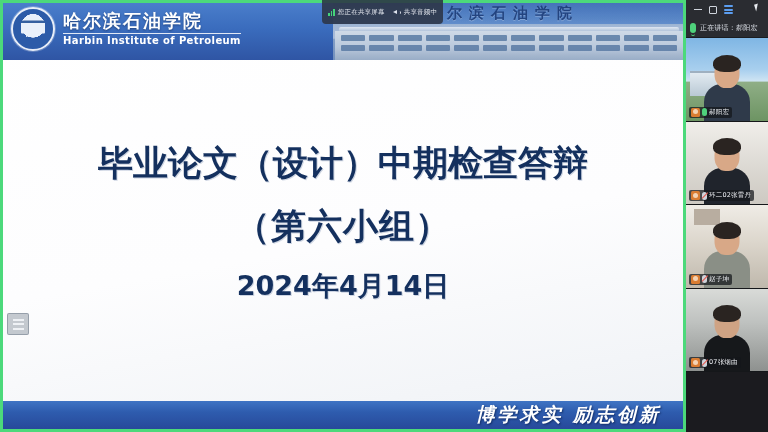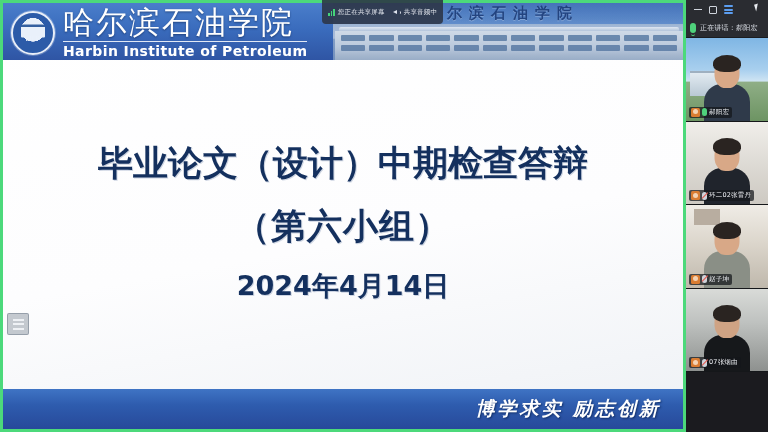--- a/index.html
+++ b/index.html
@@ -81,28 +81,28 @@
     border-radius: 3px 3px 1px 1px;
   }
   .crest-abbr {
     position: absolute; left: 0; right: 0; top: 56%;
     text-align: center; font-size: 7px; font-weight: bold;
     color: #eaf1fb; letter-spacing: .5px;
   }
   .logo-text { line-height: 1; }
   .logo-cn {
     font-family: "DejaVu Serif", "Liberation Serif", serif;
-    font-weight: normal; font-size: 31px; letter-spacing: 2px;
+    font-weight: bold; font-size: 18px; letter-spacing: 2px;
     color: #ffffff; text-shadow: 0 1px 2px rgba(10,30,70,.55);
     white-space: nowrap;
   }
   .logo-en {
     margin-top: 3px; padding-top: 2px;
     border-top: 1px solid rgba(255,255,255,.85);
-    font-size: 14px; font-weight: bold; letter-spacing: .4px;
+    font-size: 10px; font-weight: bold; letter-spacing: .4px;
     color: #ffffff; white-space: nowrap;
   }
 
   
   .slide-body {
     position: absolute; left: 0; right: 0; top: 57px; bottom: 46px;
     display: flex; flex-direction: column;
     align-items: center; justify-content: center;
     gap: 2px;
   }
@@ -114,21 +114,21 @@
     letter-spacing: 1px;
     text-shadow: 1px 1px 0 rgba(120,140,175,.35);
   }
   .title-line.l1 { font-size: 35px; margin-bottom: 14px; }
   .title-line.l2 { font-size: 35px; margin-bottom: 14px; letter-spacing: 0px; }
   .title-line.l3 { font-size: 35px; margin-bottom: 16px; }
   .title-line.l4 { font-size: 27px; font-weight: bold; letter-spacing: 0px; }
 
   
   .slide-footer {
-    position: absolute; left: 0; right: 0; bottom: 0; height: 40px;
+    position: absolute; left: 0; right: 0; bottom: 0; height: 28px;
     background: linear-gradient(180deg,#3f74c4 0%,#2e5cae 40%,#27499a 100%);
     display: flex; align-items: center; justify-content: flex-end;
     padding-right: 22px;
   }
   .motto {
     font-family: "DejaVu Serif", "Liberation Serif", serif;
     font-style: italic; font-weight: bold;
     font-size: 19px; color: #ffffff; letter-spacing: 3px;
     text-shadow: 1px 1px 2px rgba(0,20,60,.6);
     white-space: nowrap;

